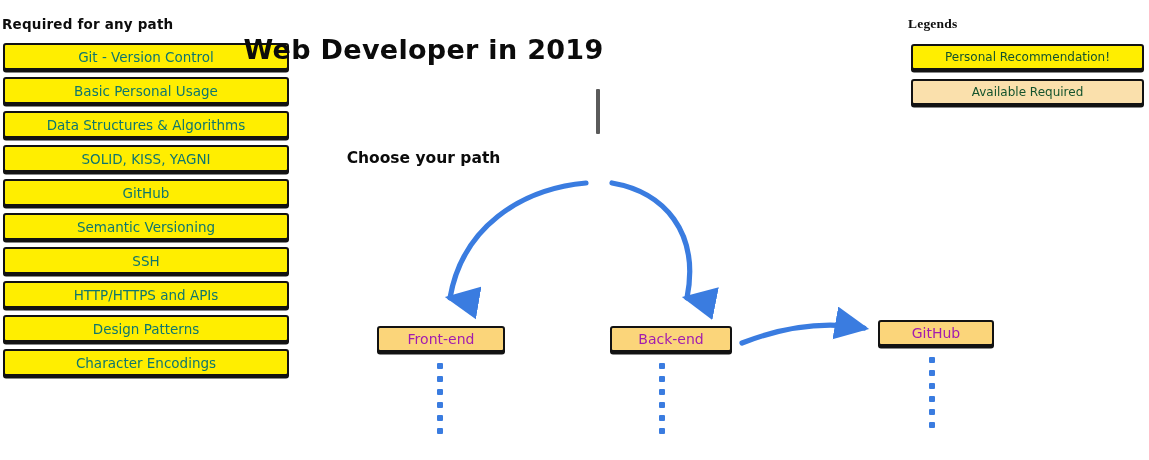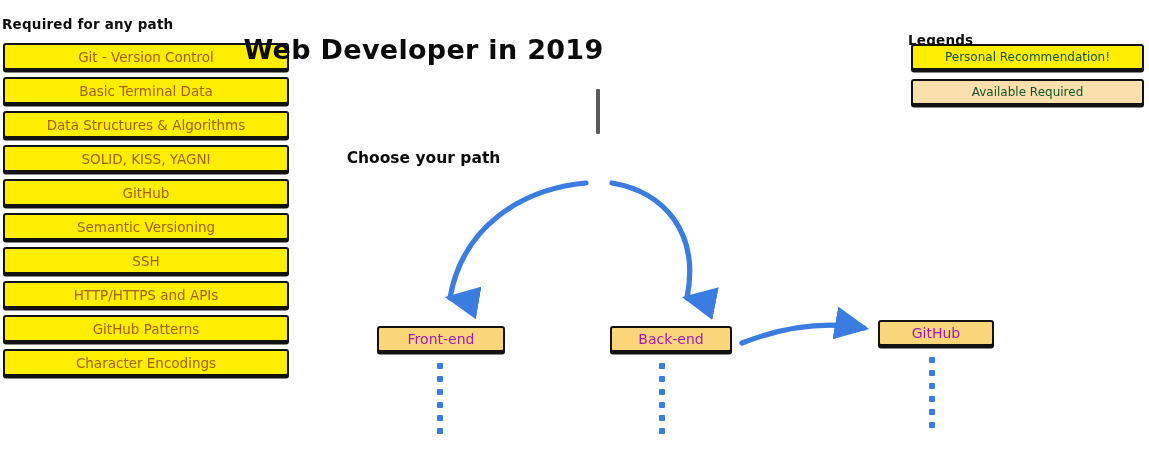--- a/index.html
+++ b/index.html
@@ -9,30 +9,30 @@
     color:#111111;
   }
   .stage{position:absolute;left:0;top:0;width:1149px;height:460px;}
 
   
   .heading{
     position:absolute;font-size:13.5px;font-weight:bold;
     letter-spacing:.2px;color:#0d0d0d;white-space:nowrap;margin-top:12px;
   }
   #required-heading{left:2px;top:4px;}
-  #legends-heading{left:908px;top:20px;}
+  #legends-heading{left:908px;top:4px;font-family:Liberation Serif, serif;}
 
   
   #required-column{position:absolute;left:3px;top:43px;width:286px;}
   .req-box{
     position:relative;height:23px;margin-bottom:7px;
     background:#ffee00;border:2.5px solid #121212;border-radius:3px;
     box-shadow:0 2.5px 0 0 #121212;
     display:flex;align-items:center;justify-content:center;
-    font-size:13.5px;color:#a16207;white-space:nowrap;
+    font-size:13.5px;color:#0f766e;white-space:nowrap;
   }
   .req-box:last-child{margin-bottom:0;}
 
   
   #main-title{
     position:absolute;left:0;top:34px;width:1149px;text-align:center;
     font-size:27px;font-weight:bold;letter-spacing:.3px;color:#0b0b0b;
   }
   #main-title.shift{left:-151px;}
 
@@ -81,28 +81,28 @@
 </style>
 </head>
 <body>
 
 <div class="stage">
 
   <div class="heading" id="required-heading">Required for any path</div>
 
   <div id="required-column">
     <div class="req-box">Git - Version Control</div>
-    <div class="req-box">Basic Terminal Data</div>
+    <div class="req-box">Basic Personal Usage</div>
     <div class="req-box">Data Structures &amp; Algorithms</div>
     <div class="req-box">SOLID, KISS, YAGNI</div>
     <div class="req-box">GitHub</div>
     <div class="req-box">Semantic Versioning</div>
     <div class="req-box">SSH</div>
     <div class="req-box">HTTP/HTTPS and APIs</div>
-    <div class="req-box">GitHub Patterns</div>
+    <div class="req-box">Design Patterns</div>
     <div class="req-box">Character Encodings</div>
   </div>
 
   <div id="main-title" class="shift">Web Developer in 2019</div>
 
   <div id="trunk-line"></div>
 
   <div id="choose-path-label" class="shift">Choose your path</div>
 
   <svg id="arrow-layer" viewBox="0 0 1149 460">

